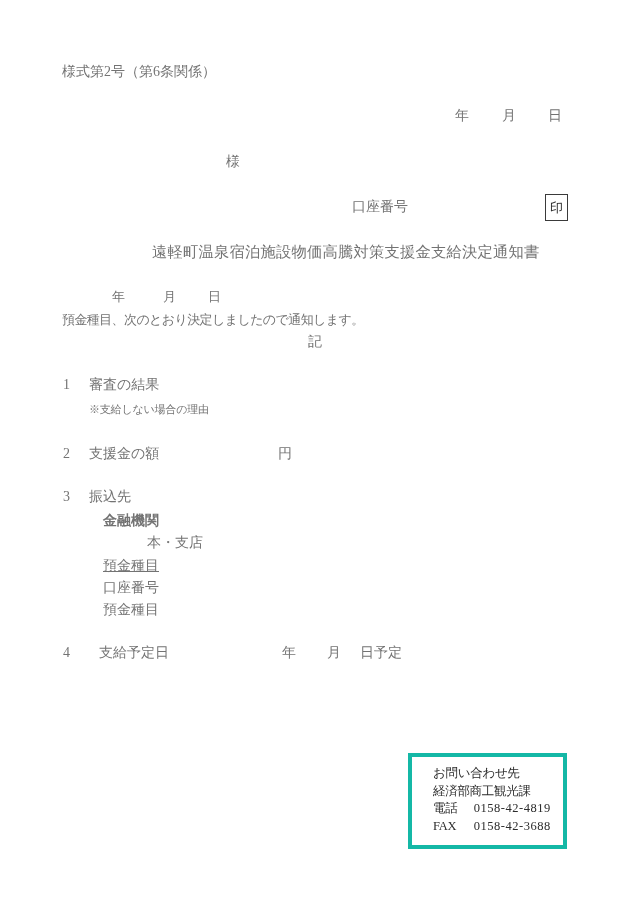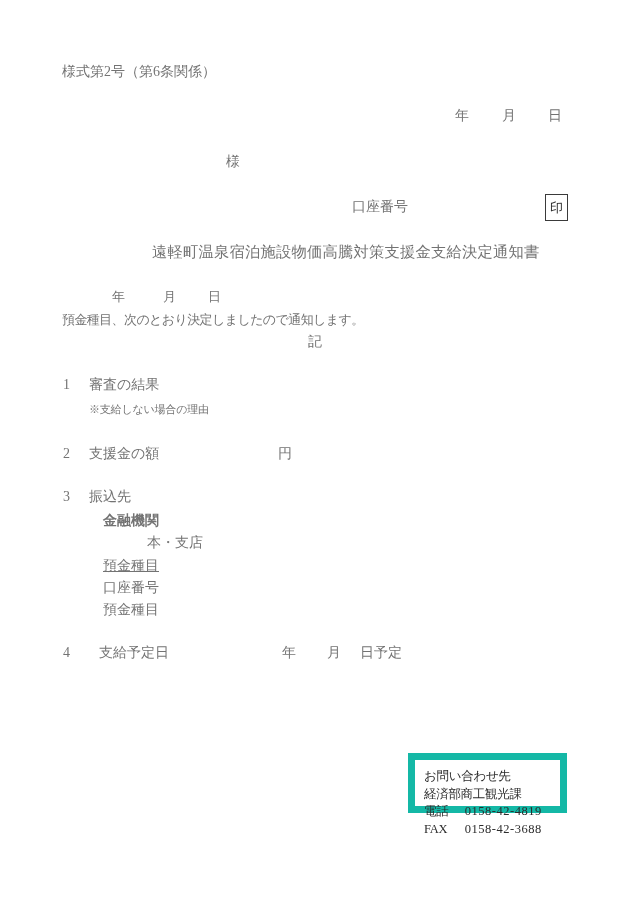--- a/index.html
+++ b/index.html
@@ -39,23 +39,23 @@
     position: absolute;
     left: 545px; top: 194px;
     width: 23px; height: 27px;
     border: 1px solid #3a3a3a;
     display: flex; align-items: center; justify-content: center;
     font-size: 13px;
   }
   .contact-box {
     position: absolute;
     left: 408px; top: 753px;
-    width: 159px; height: 60px;
-    border: 7px solid #14b8a6;
-    padding: 8px 6px 0 9px;
+    width: 159px; height: 96px;
+    border: 4px solid #14b8a6;
+    padding: 8px 6px 0 21px;
     font-size: 12.5px;
     line-height: 17.5px;
     letter-spacing: -0.3px;
   }
   .contact-row { white-space: nowrap; }
   .contact-label { display: inline-block; width: 38px; }
   .num { letter-spacing: 0.5px; }
 </style>
 </head>
 <body>

